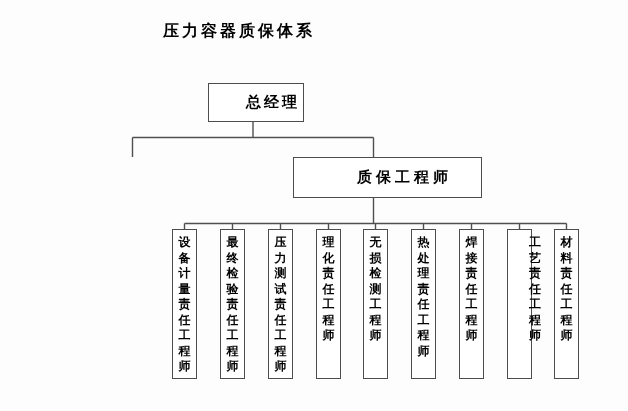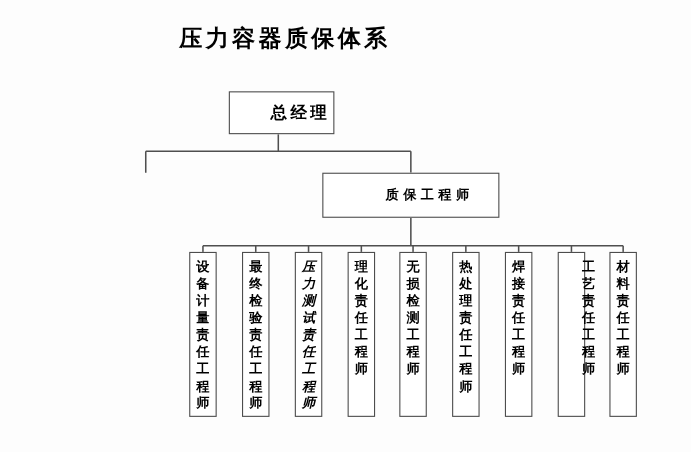--- a/index.html
+++ b/index.html
@@ -12,21 +12,21 @@
     width: 628px;
     height: 411px;
     background: var(--background, #fdfdfd);
     overflow: hidden;
   }
   .title {
     position: absolute;
     left: 163px;
     top: 21px;
     margin: 0;
-    font-size: 21px;
+    font-size: 16px;
     font-weight: bold;
     letter-spacing: 3px;
     color: var(--text, #000000);
     white-space: nowrap;
   }
   svg.connectors {
     position: absolute;
     left: 0;
     top: 0;
     width: 628px;
@@ -48,42 +48,42 @@
   }
   .node-root {
     left: 208px; top: 83px; width: 96px; height: 39px;
     font-size: 15px; letter-spacing: 3px;
   }
   .node-l2a {
     left: 51px; top: 157px; width: 163px; height: 41px;
     font-size: 15px; letter-spacing: 2px;
   }
   .node-l2b {
-    left: 293px; top: 157px; width: 161px; height: 41px;
-    font-size: 12px; letter-spacing: 4px;
+    left: 293px; top: 157px; width: 189px; height: 41px;
+    font-size: 15px; letter-spacing: 4px;
   }
   .vnode {
     position: absolute;
     top: 229px;
     width: 25px;
     height: 150px;
     box-sizing: border-box;
     border: 1px solid var(--box-border, #4d4d4d);
     background: var(--box-fill, #ffffff);
     color: var(--text, #000000);
     font-weight: bold;
     font-size: 12px;
     line-height: 15.5px;
     text-align: center;
     word-break: break-all;
     padding-top: 5px;
   }
   .vnode:nth-child(1) { left: 172px; }
   .vnode:nth-child(2) { left: 220px; }
-  .vnode:nth-child(3) { left: 268px; font-style: italic; }
+  .vnode:nth-child(3) { left: 268px; }
   .vnode:nth-child(4) { left: 316px; }
   .vnode:nth-child(5) { left: 363px; }
   .vnode:nth-child(6) { left: 411px; }
   .vnode:nth-child(7) { left: 459px; }
   .vnode:nth-child(8) { left: 507px; padding-left: 21px; }
   .vnode:nth-child(9) { left: 554px; }
 </style>
 </head>
 <body>
 

